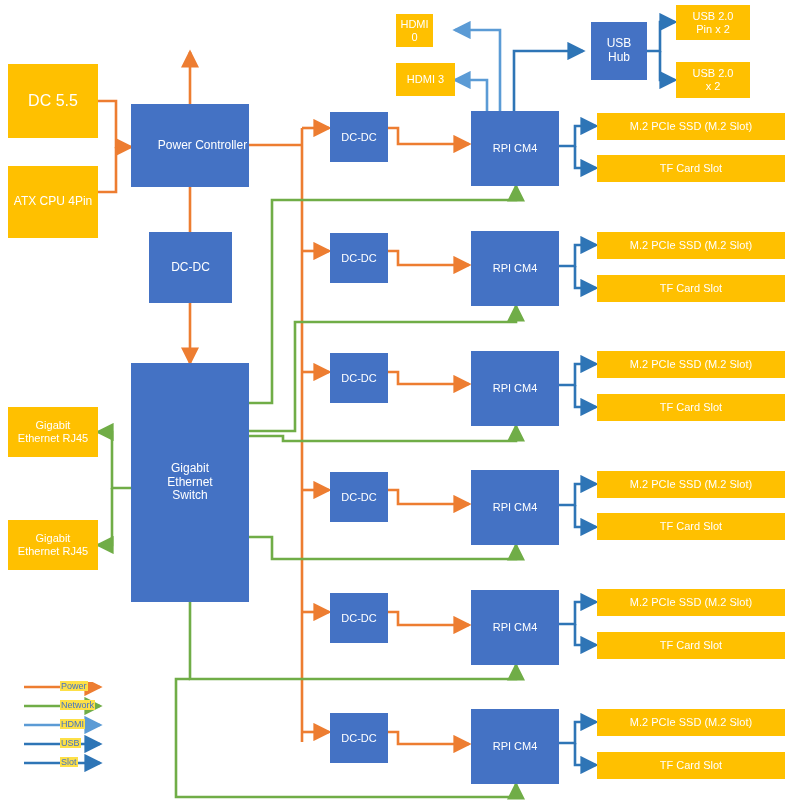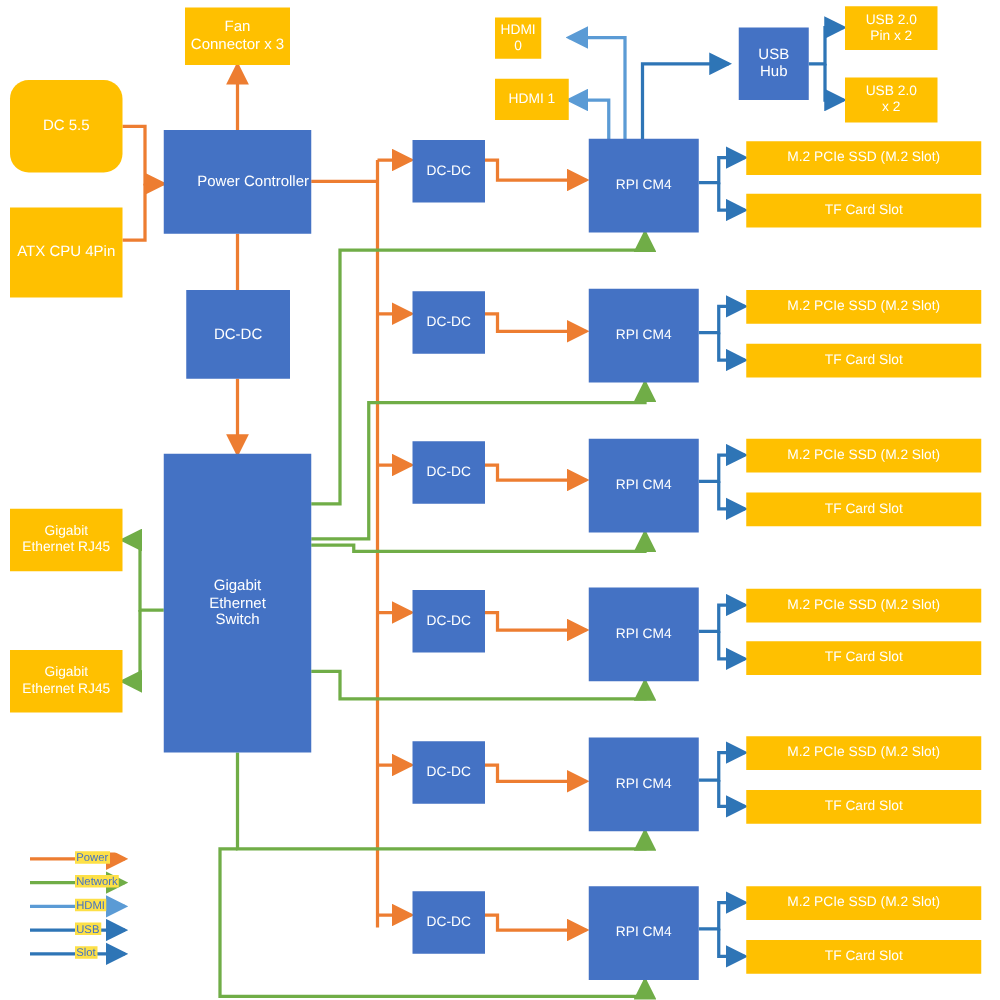--- a/index.html
+++ b/index.html
@@ -117,44 +117,42 @@
       <path d="M575,505 L575,527 L596,527" stroke="#2E75B6" marker-end="url(#ar-ub)"></path>
 
       <path d="M559,624 L575,624 L575,602 L596,602" stroke="#2E75B6" marker-end="url(#ar-ub)"></path>
       <path d="M575,624 L575,645 L596,645" stroke="#2E75B6" marker-end="url(#ar-ub)"></path>
 
       <path d="M559,743 L575,743 L575,722 L596,722" stroke="#2E75B6" marker-end="url(#ar-ub)"></path>
       <path d="M575,743 L575,765 L596,765" stroke="#2E75B6" marker-end="url(#ar-ub)"></path>
     </g>
   </svg>
 
-  <div class="blk amber" style="left:8px;top:64px;width:90px;height:74px;font-size:12px;border-radius:15px;">DC 5.5</div>
+  <div class="blk amber" style="left:8px;top:64px;width:90px;height:74px;font-size:16px;">DC 5.5</div>
 
   <div class="blk amber" style="left:8px;top:166px;width:90px;height:72px;font-size:12px;">ATX CPU 4Pin</div>
 
-  <div class="blk amber" style="left:148px;top:6px;width:84px;height:46px;font-size:12px;">Fan
-Connector x 3</div>
 
   <div class="blk blue" style="left:131px;top:104px;width:118px;height:83px;font-size:12px;padding-left:25px;">Power Controller</div>
 
   <div class="blk blue" style="left:149px;top:232px;width:83px;height:71px;font-size:12px;">DC-DC</div>
 
   <div class="blk blue" style="left:131px;top:363px;width:118px;height:239px;font-size:12px;">Gigabit
 Ethernet
 Switch</div>
 
   <div class="blk amber" style="left:8px;top:407px;width:90px;height:50px;font-size:11px;">Gigabit
 Ethernet RJ45</div>
 
   <div class="blk amber" style="left:8px;top:520px;width:90px;height:50px;font-size:11px;">Gigabit
 Ethernet RJ45</div>
 
   <div class="blk amber" style="left:396px;top:14px;width:37px;height:33px;font-size:11px;">HDMI 0</div>
 
-  <div class="blk amber" style="left:396px;top:63px;width:59px;height:33px;font-size:11px;">HDMI 1</div>
+  <div class="blk amber" style="left:396px;top:63px;width:59px;height:33px;font-size:11px;">HDMI 3</div>
 
   <div class="blk blue" style="left:591px;top:22px;width:56px;height:58px;font-size:12px;">USB
 Hub</div>
 
   <div class="blk amber" style="left:676px;top:5px;width:74px;height:35px;font-size:11px;">USB 2.0
 Pin x 2</div>
 
   <div class="blk amber" style="left:676px;top:62px;width:74px;height:36px;font-size:11px;">USB 2.0
 x 2</div>
 

